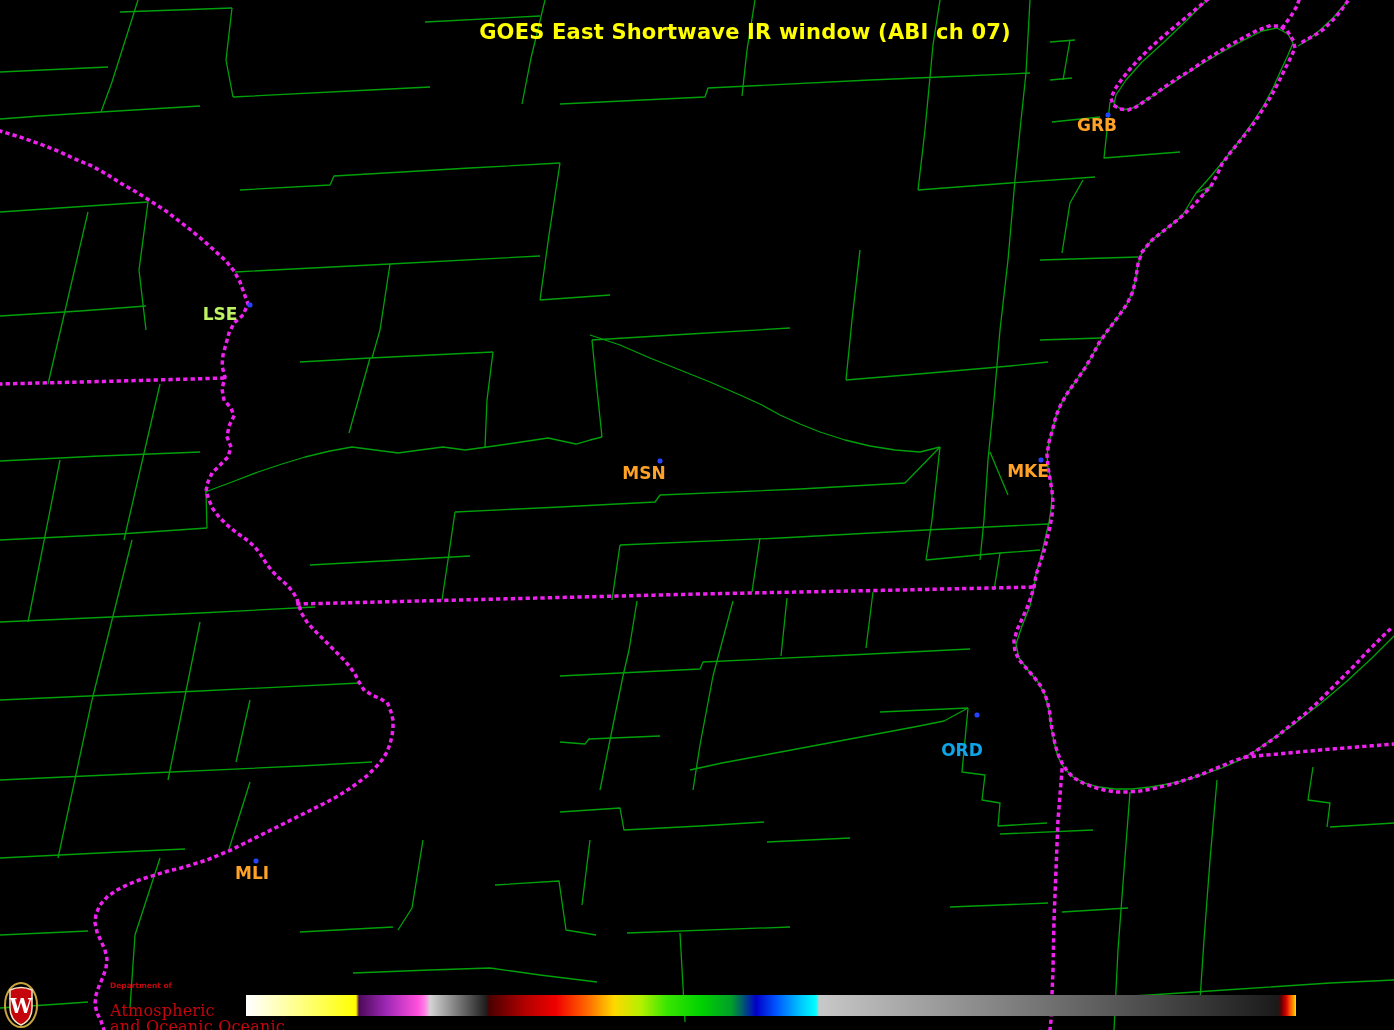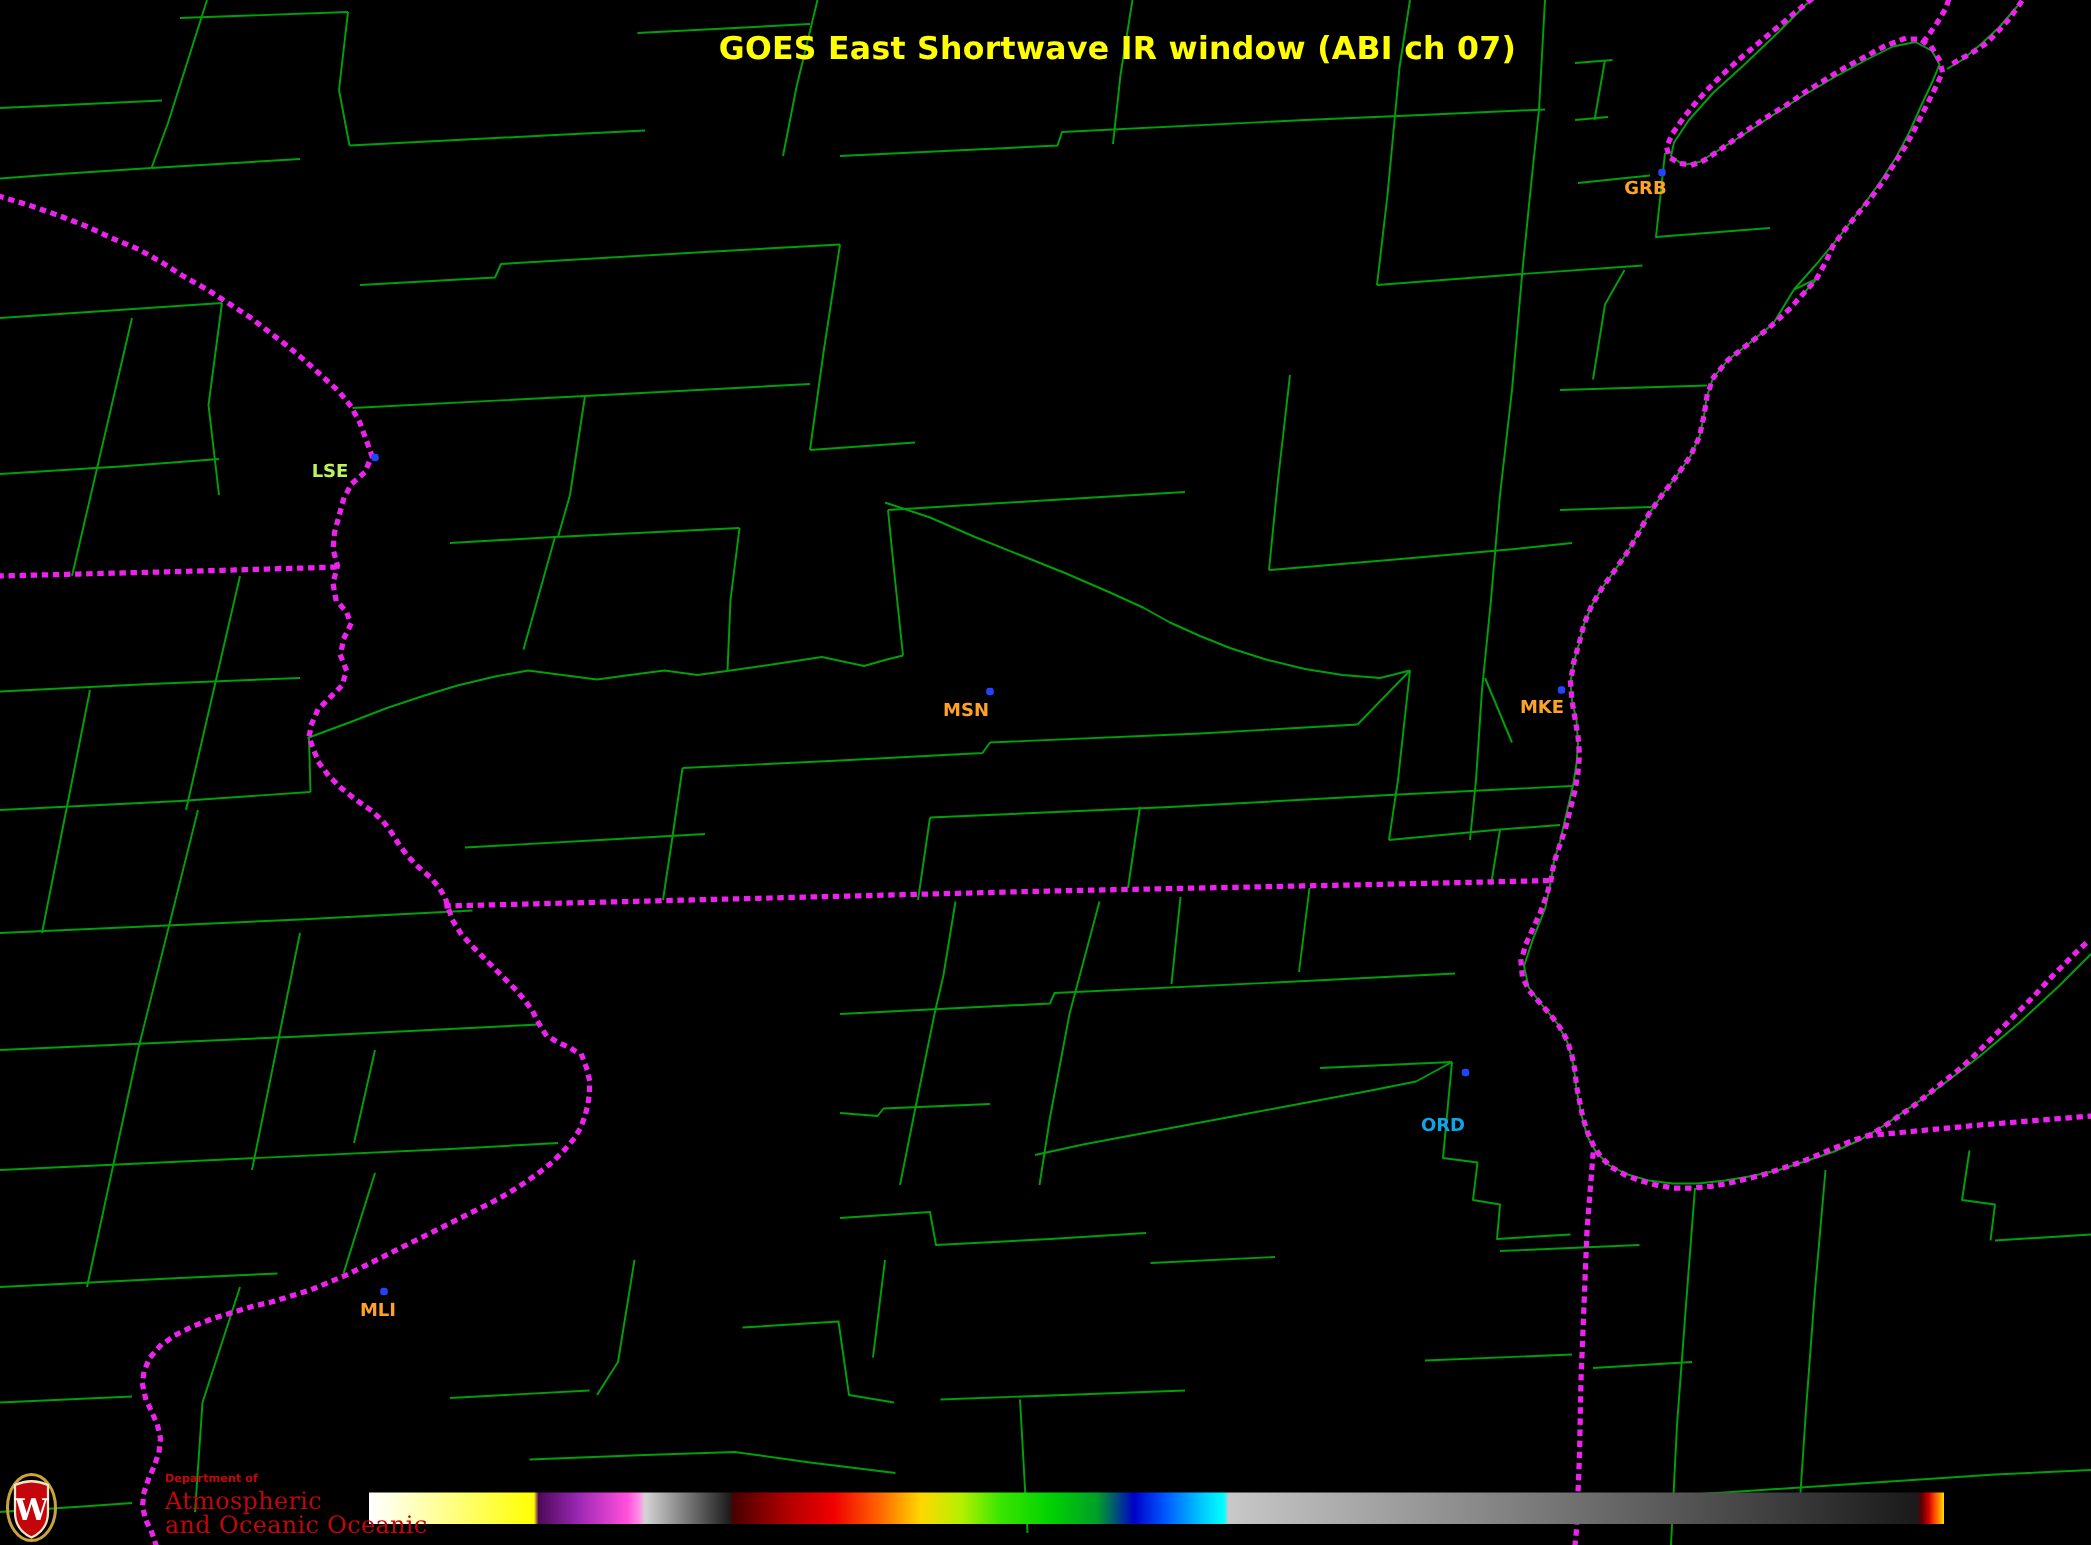--- a/index.html
+++ b/index.html
@@ -3,27 +3,27 @@
 <meta charset="utf-8">
 <style>
   html,body{margin:0;padding:0;background:#000;}
   #stage{position:relative;width:1394px;height:1030px;background:#000;overflow:hidden;
          font-family:"DejaVu Sans","Liberation Sans",sans-serif;}
   #map-svg{position:absolute;left:0;top:0;}
   .title-line{position:absolute;left:0;width:100%;text-align:center;color:#ffff00;
               font-weight:bold;font-size:21px;line-height:23px;white-space:pre;letter-spacing:0.2px;padding-left:48px;}
   #title1{top:21px;} #title2{top:44px;}
   .city-label{position:absolute;transform:translate(-50%,-50%);color:#ffa226;
-              font-weight:bold;font-size:12px;white-space:nowrap;}
+              font-weight:bold;font-size:17px;white-space:nowrap;}
   .city-dot{position:absolute;width:5px;height:5px;border-radius:2px;transform:translate(-50%,-50%);}
   #colorbar{position:absolute;}
   #logo{position:absolute;left:4px;top:982px;display:flex;align-items:flex-start;}
   #crest{width:34px;height:46px;}
   #logo-text{margin-left:72px;color:#c5050c;line-height:1;}
-  #logo-dept{font-size:7.5px;font-weight:bold;margin-bottom:3px;}
+  #logo-dept{font-size:7.5px;font-weight:bold;margin-bottom:13px;}
   #logo-l2,#logo-l3{font-size:16px;font-weight:500;letter-spacing:0.2px;margin-top:0;
                     font-family:"DejaVu Serif","Liberation Serif",serif;}
 </style>
 </head>
 <body>
 
 <div id="stage">
 
   <svg id="map-svg" width="1394" height="1030" viewBox="0 0 1394 1030">
     <g id="county-layer" fill="none" stroke-width="1.3" stroke-linejoin="round" stroke="#00a00a">

